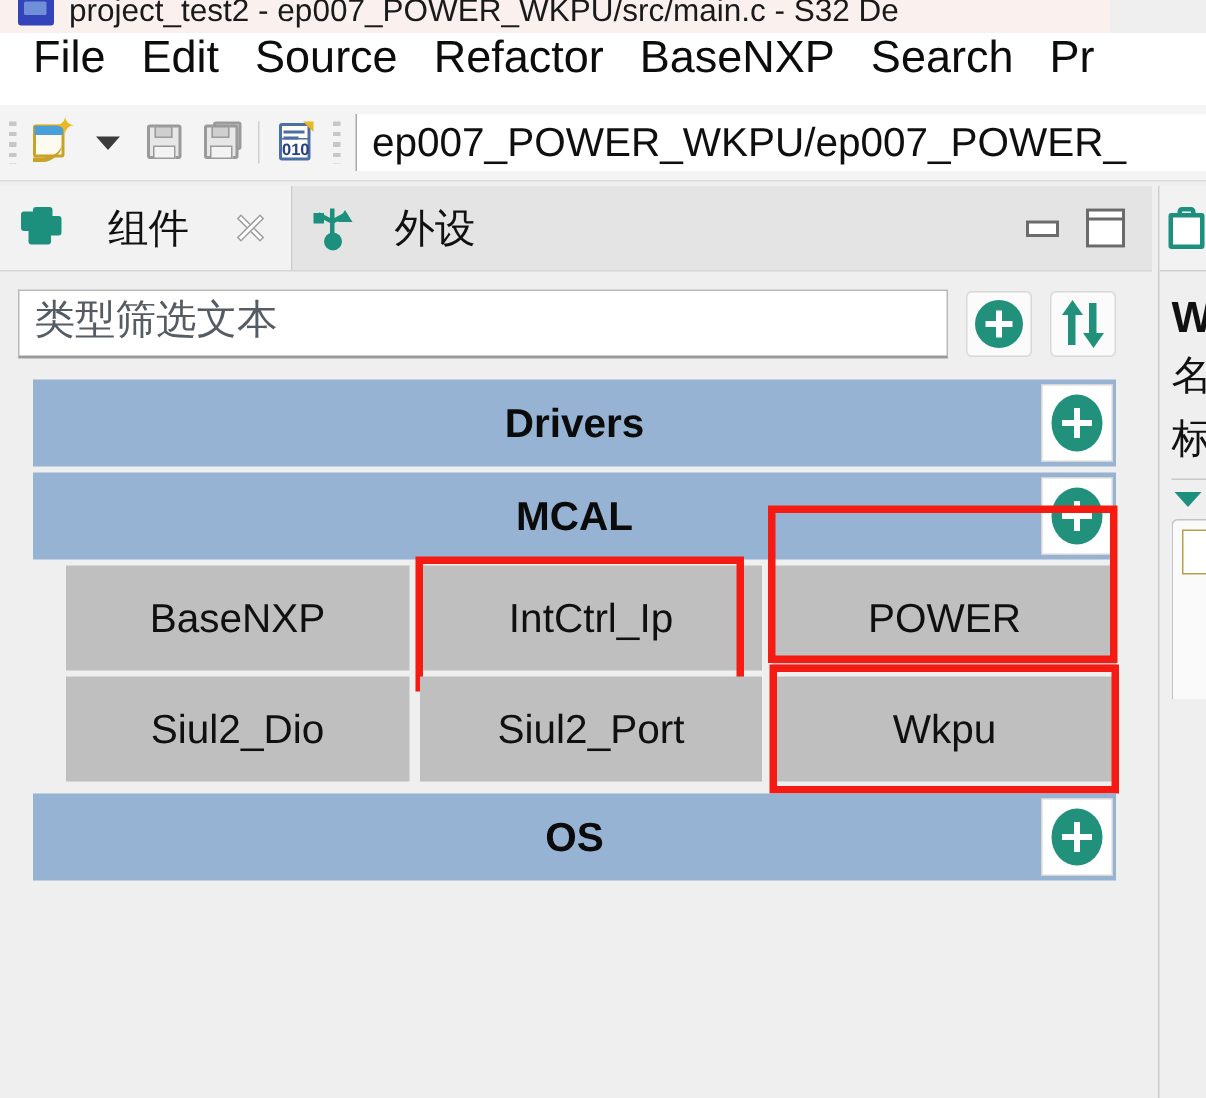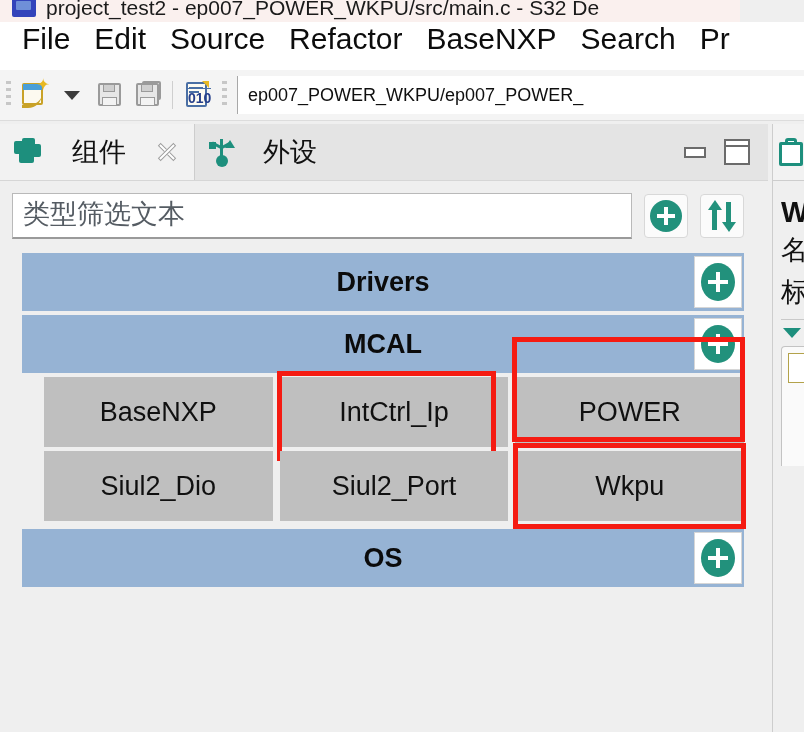--- a/index.html
+++ b/index.html
@@ -171,21 +171,21 @@
     background: #fdfbf2; border: 2px solid #4a6fa5;
     border-radius: 2px; box-sizing: border-box;
   }
   .ico-hex .l1, .ico-hex .l2 {
     position: absolute; left: 5px; width: 14px; height: 2px; background: #4a6fa5;
   }
   .ico-hex .l1 { top: 6px; }
   .ico-hex .l2 { top: 10px; width: 10px; }
   .ico-hex .num {
     position: absolute; left: 4px; bottom: 3px;
-    font-size: 14px; color: #27408b; font-weight: bold;
+    font-size: 11px; color: #27408b; font-weight: bold;
     font-family: "Liberation Sans", sans-serif;
     border-top: 1px solid #4a6fa5; padding-top: 1px;
     letter-spacing: 0px;
   }
   .ico-hex .corner {
     position: absolute; right: 1px; top: 0px;
     width: 0; height: 0;
     border-left: 7px solid transparent;
     border-top: 7px solid #e8b923;
   }
@@ -194,21 +194,21 @@
     height: 38px;
     margin-left: 6px;
     background: #ffffff;
     border-left: 1px solid #a8a8a8;
     display: flex;
     align-items: center;
     overflow: hidden;
     white-space: nowrap;
   }
   .path-text {
-    font-size: 18px;
+    font-size: 27px;
     color: #0f0f0f;
     padding-left: 10px;
     line-height: 30px;
   }
 
   
   .tabstrip {
     position: absolute;
     left: 0; top: 124px;
     width: 768px; height: 56px;

